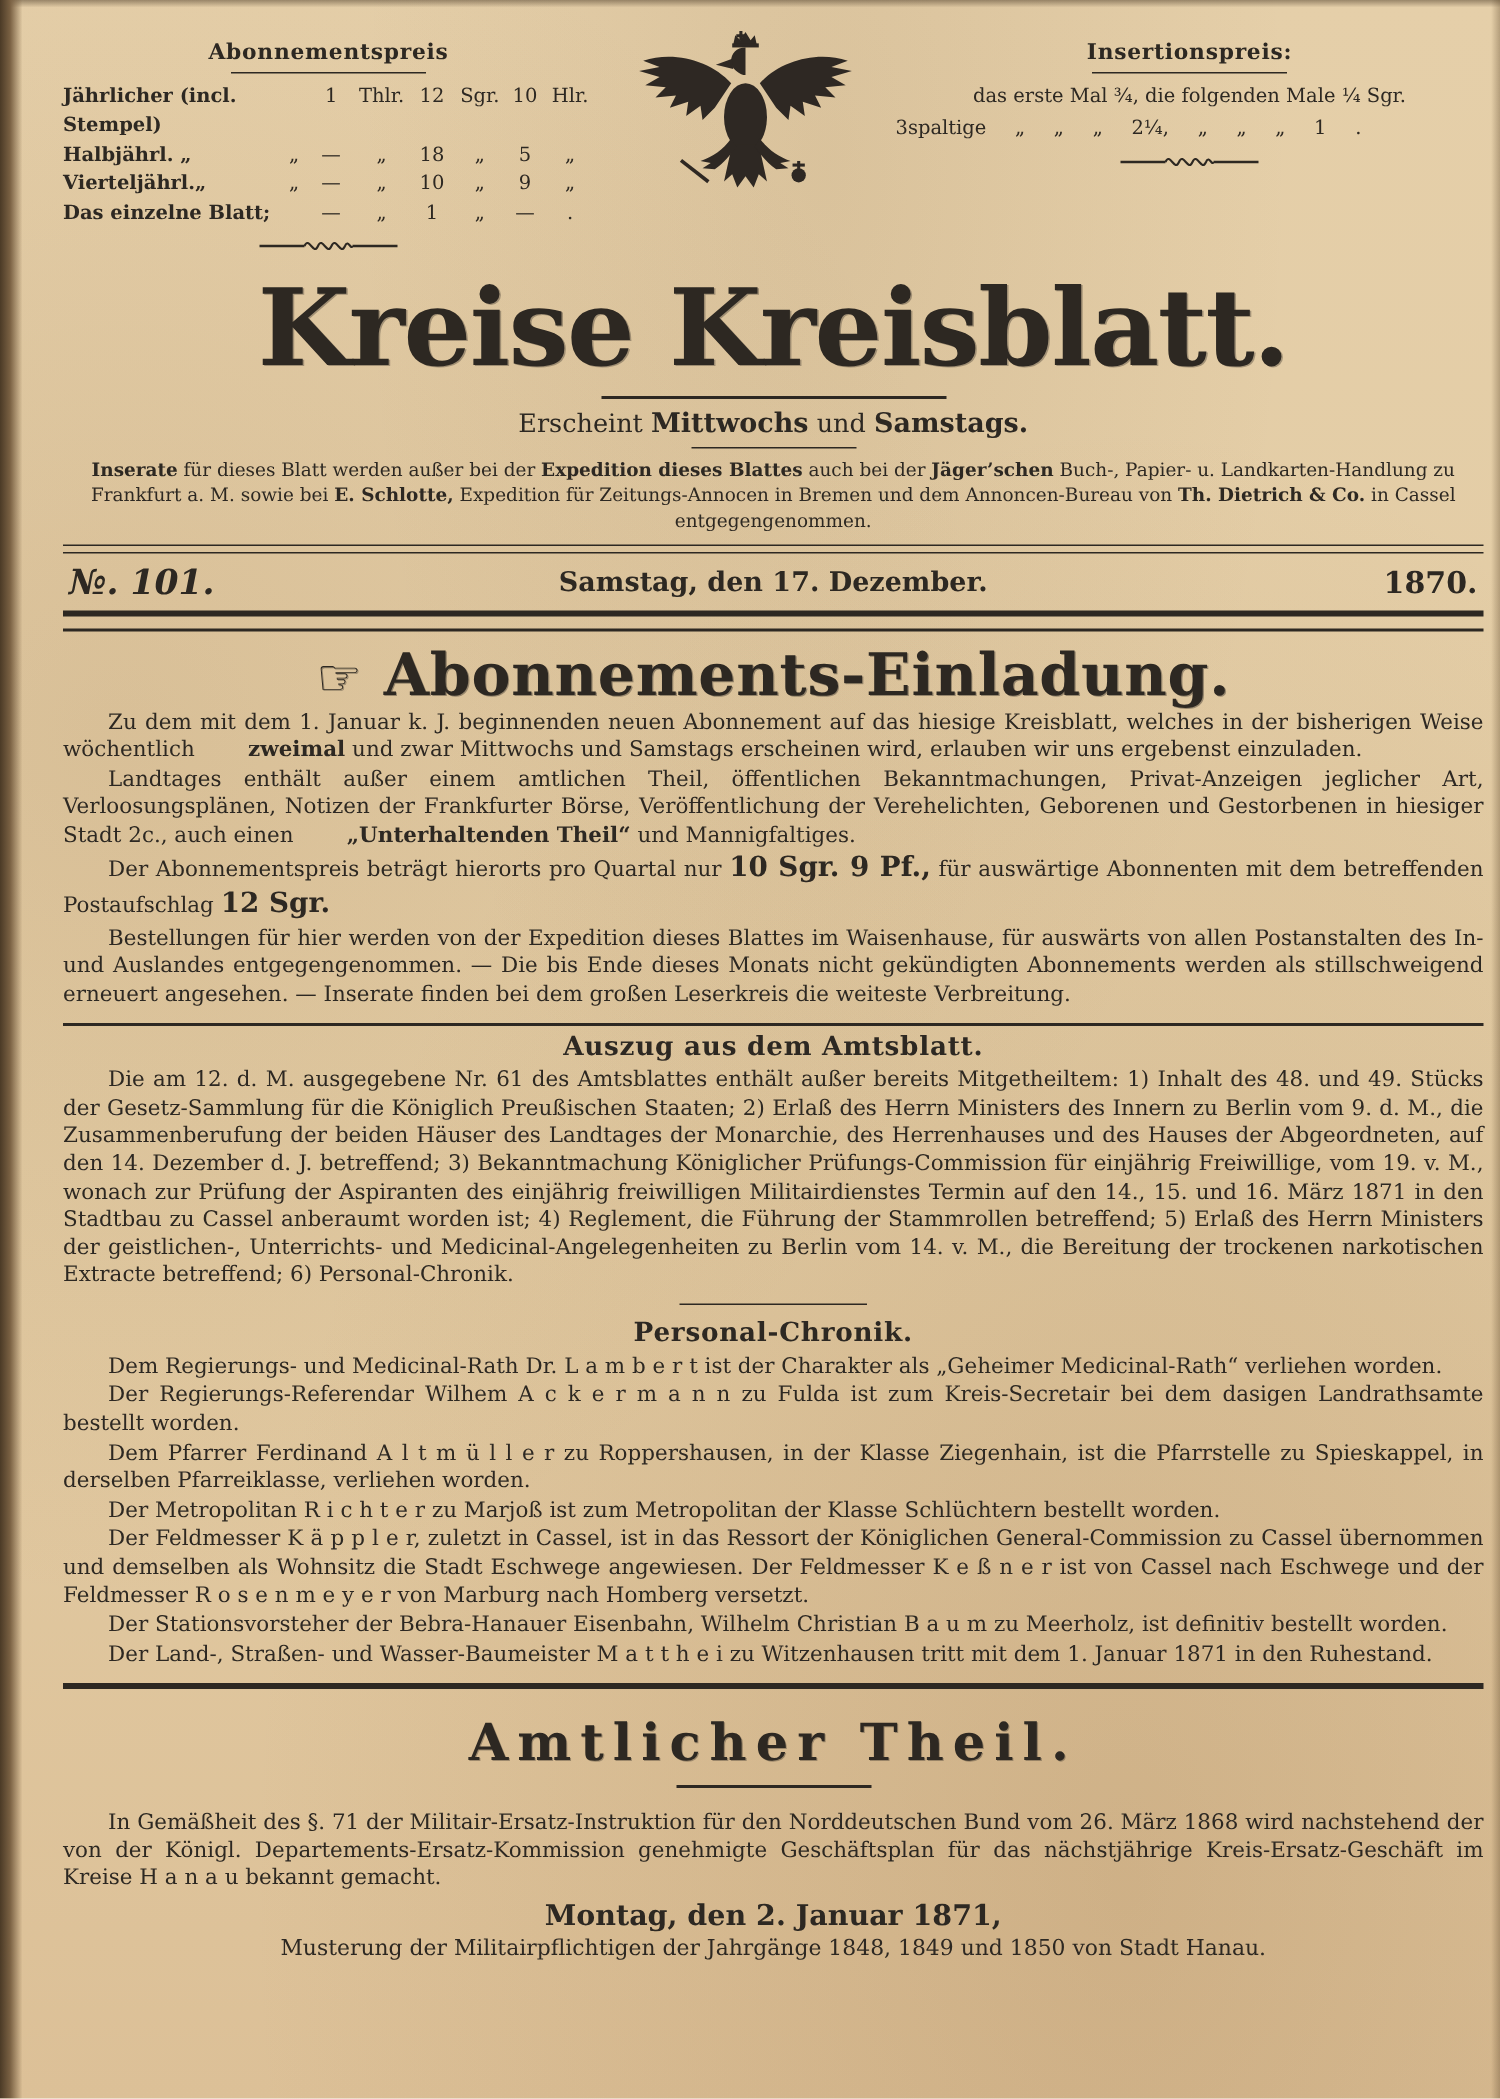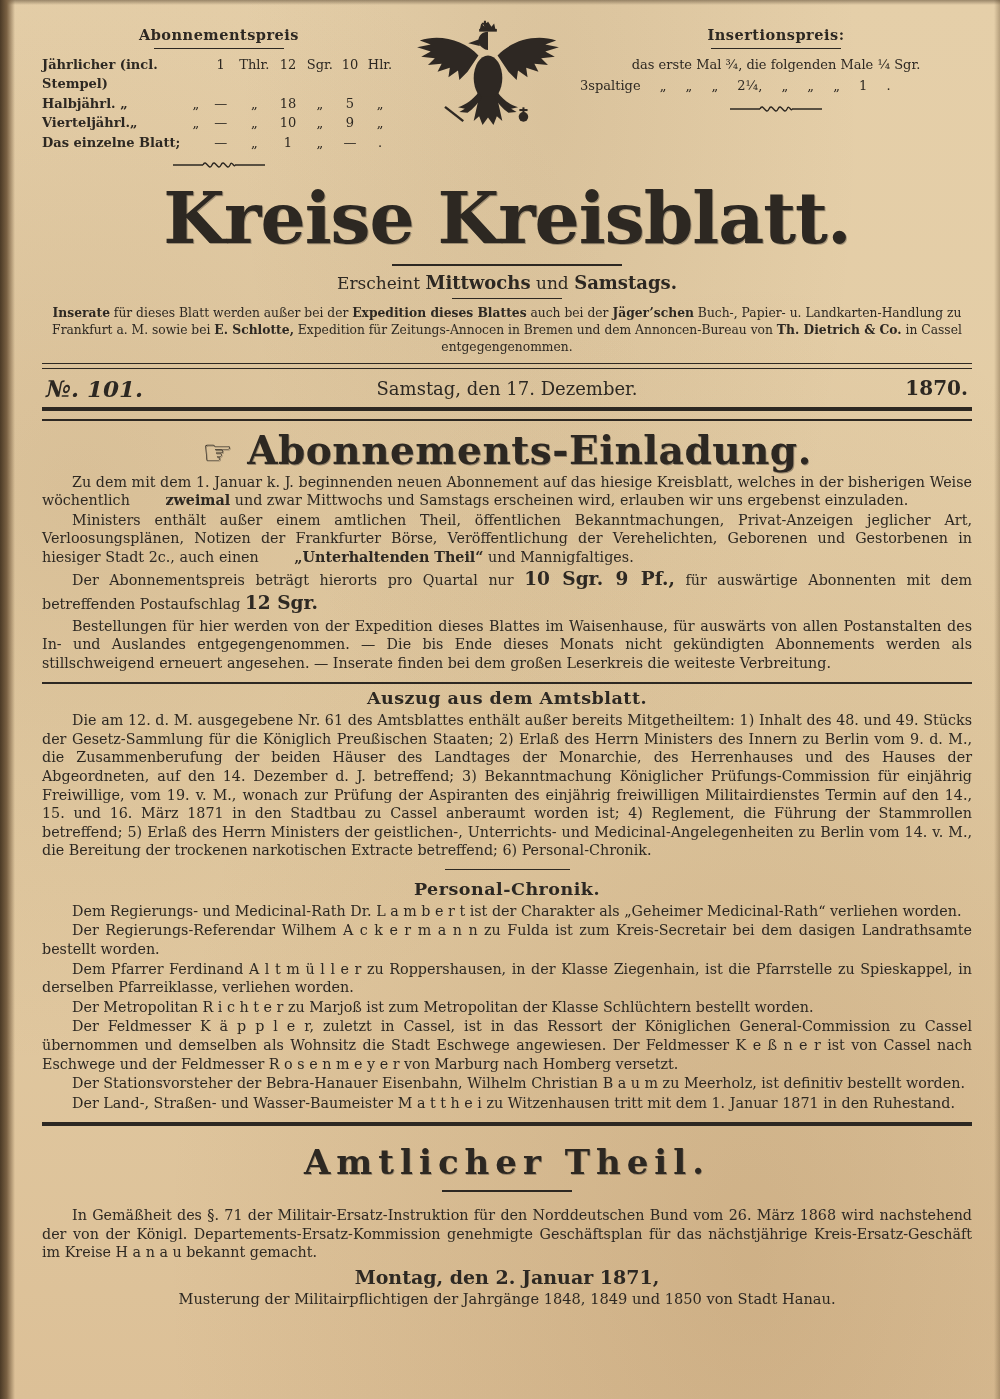--- a/index.html
+++ b/index.html
@@ -12,21 +12,21 @@
       radial-gradient(ellipse at 8% 35%, rgba(150,110,64,.14), transparent 45%),
       radial-gradient(ellipse at 55% 8%, rgba(120,86,46,.10), transparent 40%),
       linear-gradient(180deg,#e5cfa9 0%,#e2cba3 55%,#dcc097 100%);
   }
   .edge-left{position:absolute;left:0;top:0;width:15px;height:100%;
     background:linear-gradient(90deg,#4b3a26 0%,#7a6143 45%,rgba(122,97,67,0) 100%);}
   .edge-top{position:absolute;top:0;left:0;width:100%;height:5px;
     background:linear-gradient(180deg,rgba(62,46,28,.45),rgba(62,46,28,0));}
   .edge-right{position:absolute;right:0;top:0;width:6px;height:100%;
     background:linear-gradient(270deg,rgba(90,68,40,.35),rgba(90,68,40,0));}
-  .content{position:absolute;left:0;top:0;right:0;padding:24px 28px 0 42px;}
+  .content{position:absolute;left:0;top:0;right:0;padding:24px 11px 0 42px;}
 
   
   .mast{display:grid;grid-template-columns:354px 1fr 392px;align-items:start;}
   .pricebox{font-size:13px;line-height:1.5;}
   .pricebox .box-title{font-weight:bold;text-align:center;font-size:14.5px;letter-spacing:.5px;}
   .tline{width:130px;border-top:1.5px solid #2d2822;margin:2px auto 6px;}
   .sub-row{display:grid;grid-template-columns:41% 5% 9% 10% 9% 9% 8% 9%;}
   .sub-row span{text-align:center;}
   .sub-row .lbl{text-align:left;font-weight:bold;}
   .iline{margin:2px 0;}
@@ -44,21 +44,21 @@
   .title-rule{width:230px;border-top:2px solid #2d2822;margin:10px auto 6px;}
   .schedule{text-align:center;font-size:17px;}
   .schedule b{font-size:18px;}
   .sched-rule{width:110px;border-top:1.5px solid #2d2822;margin:5px auto 6px;}
   .notice{font-size:12.3px;line-height:1.38;text-align:center;margin:0 6px;}
   .notice .b{font-weight:bold;}
 
   .rule-dd{height:4px;border-top:1.5px solid #2d2822;border-bottom:1.5px solid #2d2822;margin-top:7px;}
   .dateline{display:grid;grid-template-columns:200px 1fr 200px;align-items:center;margin:6px 4px 0;}
   .issue-no{font-size:23px;font-weight:bold;font-style:italic;}
-  .date-mid{text-align:center;font-size:18px;font-weight:normal;}
+  .date-mid{text-align:center;font-size:18px;font-weight:bold;}
   .year{text-align:right;font-size:20px;font-weight:bold;}
   .rule-heavy{height:8px;border-top:4px solid #2d2822;border-bottom:2.5px solid #2d2822;margin-top:5px;}
 
   
   .sec-head-xl{
     text-align:center;font-size:39px;font-weight:bold;letter-spacing:.5px;
     margin-top:8px;line-height:1.1;
     text-shadow:.8px .8px 0 rgba(45,40,34,.4);
   }
   .manicule{font-family:"DejaVu Sans",sans-serif;font-weight:normal;font-size:34px;margin-right:14px;}
@@ -191,21 +191,21 @@
       <div class="issue-no">№. 101.</div>
       <div class="date-mid">Samstag, den 17. Dezember.</div>
       <div class="year">1870.</div>
     </div>
     <div class="rule-heavy"></div>
 
     <div class="sec-head-xl"><span class="manicule">☞</span><span>Abonnements-Einladung.</span></div>
 
     <div class="bodytext">
       <p><span>Zu dem mit dem 1. Januar k. J. beginnenden neuen Abonnement auf das hiesige Kreisblatt, welches in der bisherigen Weise wöchentlich </span><span class="b">zweimal</span><span> und zwar Mittwochs und Samstags erscheinen wird, erlauben wir uns ergebenst einzuladen.</span></p>
-      <p><span>Ministers enthält außer einem amtlichen Theil, öffentlichen Bekanntmachungen, Privat-Anzeigen jeglicher Art, Verloosungsplänen, Notizen der Frankfurter Börse, Veröffentlichung der Verehelichten, Geborenen und Gestorbenen in hiesiger Stadt 2c., auch einen </span><span class="b">„Unterhaltenden Theil“</span><span> und Mannigfaltiges.</span></p>
+      <p><span>Landtages enthält außer einem amtlichen Theil, öffentlichen Bekanntmachungen, Privat-Anzeigen jeglicher Art, Verloosungsplänen, Notizen der Frankfurter Börse, Veröffentlichung der Verehelichten, Geborenen und Gestorbenen in hiesiger Stadt 2c., auch einen </span><span class="b">„Unterhaltenden Theil“</span><span> und Mannigfaltiges.</span></p>
       <p><span>Der Abonnementspreis beträgt hierorts pro Quartal nur </span><span class="xl">10 Sgr. 9 Pf.,</span><span> für auswärtige Abonnenten mit dem betreffenden Postaufschlag </span><span class="xl">12 Sgr.</span></p>
       <p>Bestellungen für hier werden von der Expedition dieses Blattes im Waisenhause, für auswärts von allen Postanstalten des In- und Auslandes entgegengenommen. — Die bis Ende dieses Monats nicht gekündigten Abonnements werden als stillschweigend erneuert angesehen. — Inserate finden bei dem großen Leserkreis die weiteste Verbreitung.</p>
     </div>
 
     <div class="rule-mid"></div>
 
     <div class="sec-head">Auszug aus dem Amtsblatt.</div>
     <div class="bodytext">
       <p>Die am 12. d. M. ausgegebene Nr. 61 des Amtsblattes  enthält außer bereits Mitgetheiltem:  1) Inhalt des 48. und 49. Stücks der Gesetz-Sammlung für die Königlich Preußischen Staaten;  2) Erlaß des Herrn Ministers des Innern zu Berlin vom 9. d. M., die Zusammenberufung der beiden Häuser des Landtages der Monarchie, des Herrenhauses und des Hauses der Abgeordneten, auf den 14. Dezember d. J. betreffend;  3) Bekanntmachung Königlicher Prüfungs-Commission für einjährig Freiwillige, vom 19. v. M., wonach zur Prüfung der Aspiranten des einjährig freiwilligen Militairdienstes Termin auf den 14., 15. und 16. März 1871 in den Stadtbau zu Cassel anberaumt worden ist;  4) Reglement, die Führung der Stammrollen betreffend;  5) Erlaß des Herrn Ministers der geistlichen-, Unterrichts- und Medicinal-Angelegenheiten zu Berlin vom 14. v. M., die Bereitung der trockenen narkotischen Extracte betreffend;  6) Personal-Chronik.</p>
     </div>

